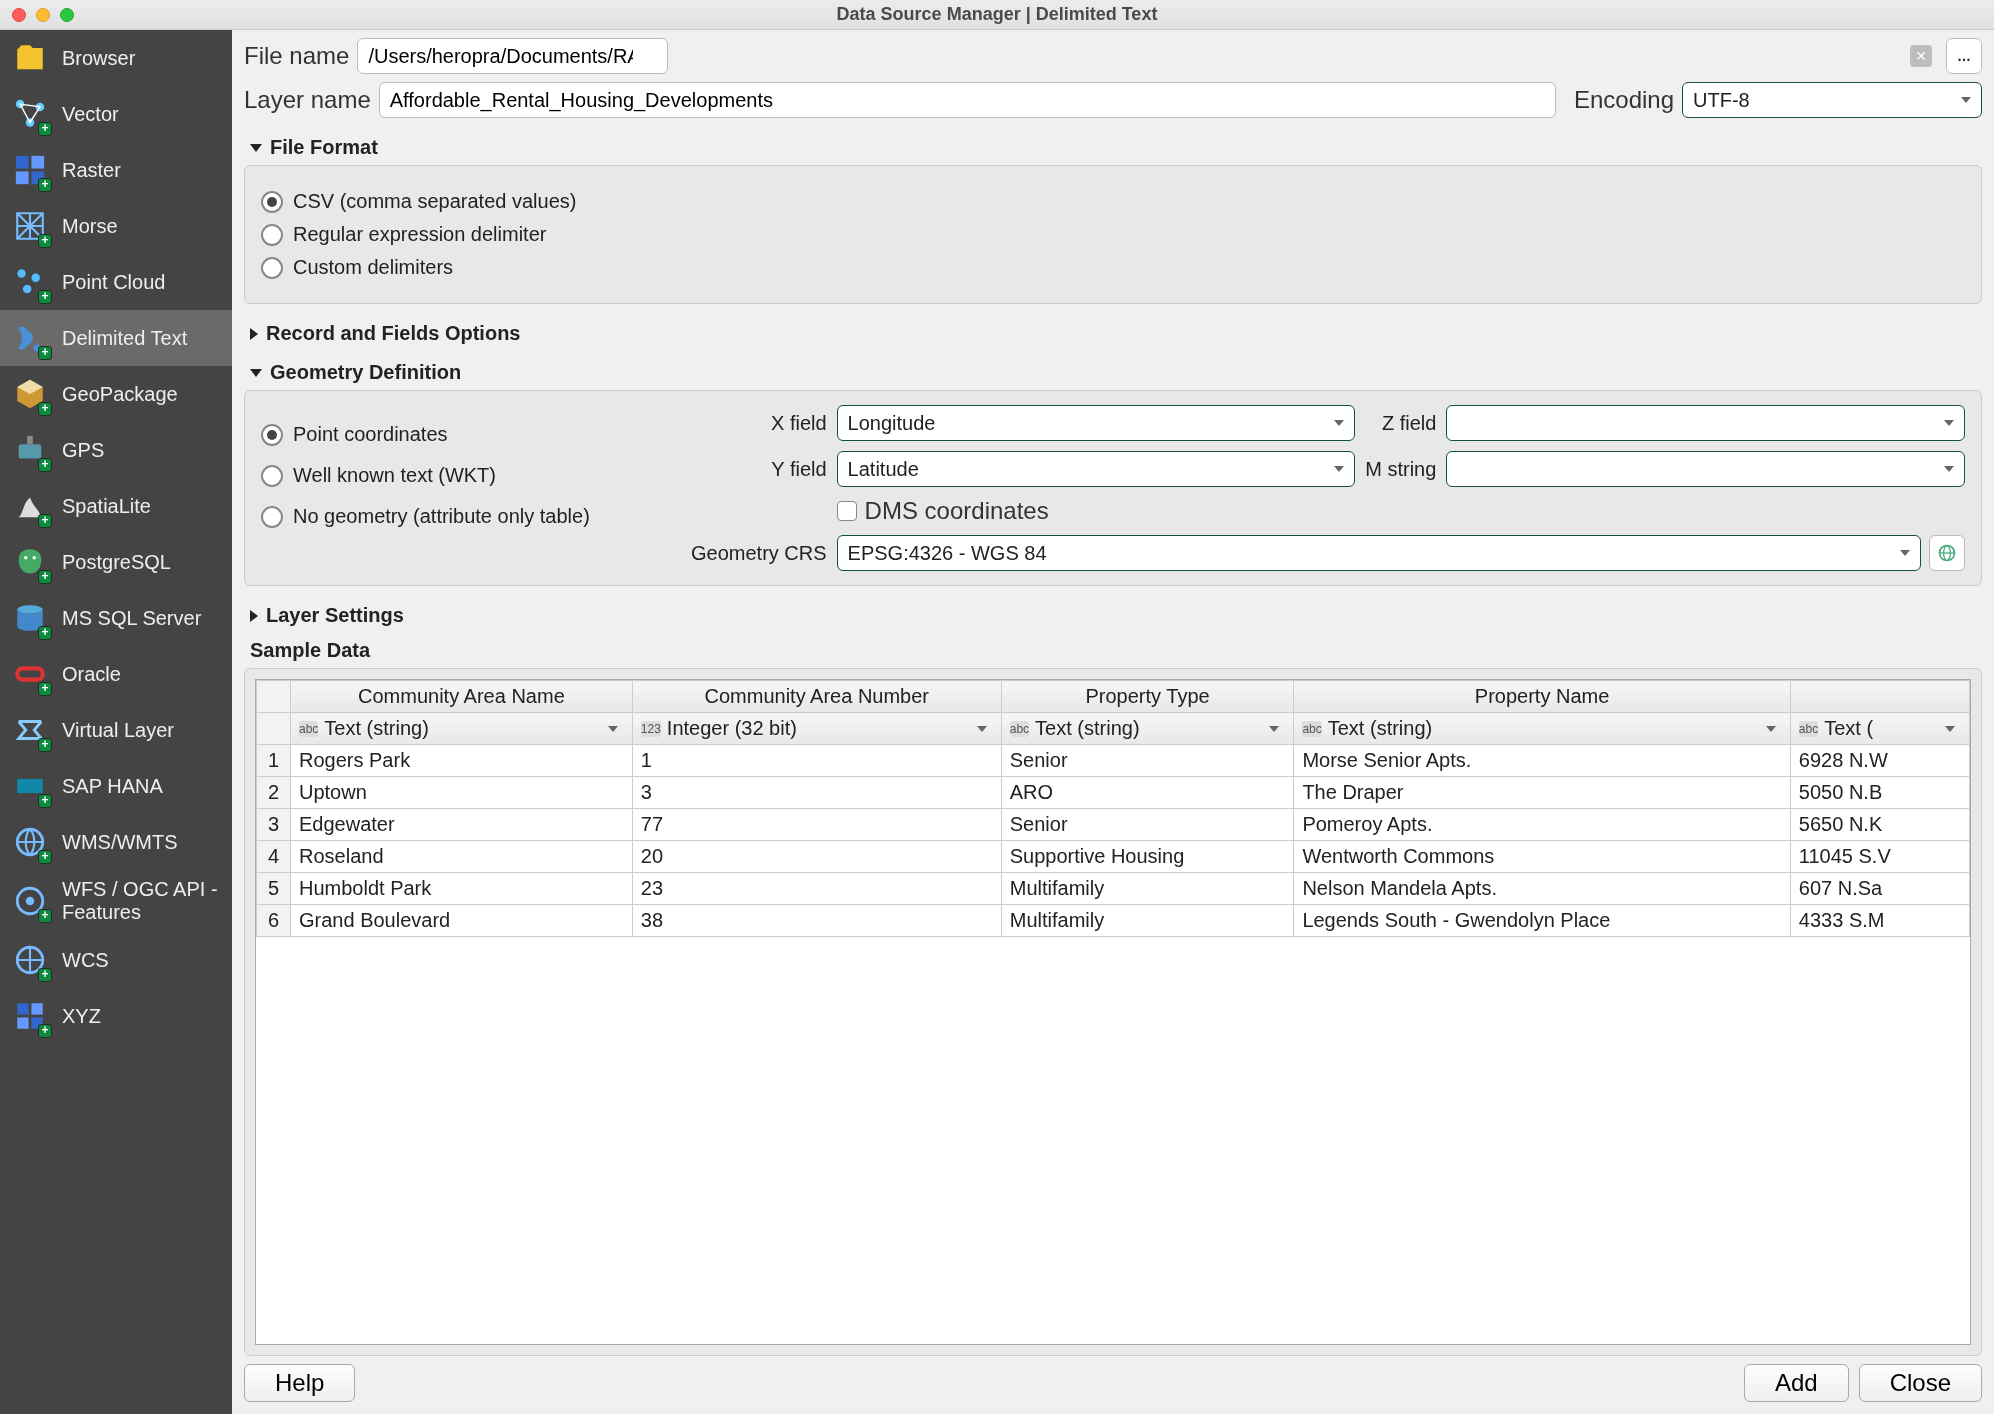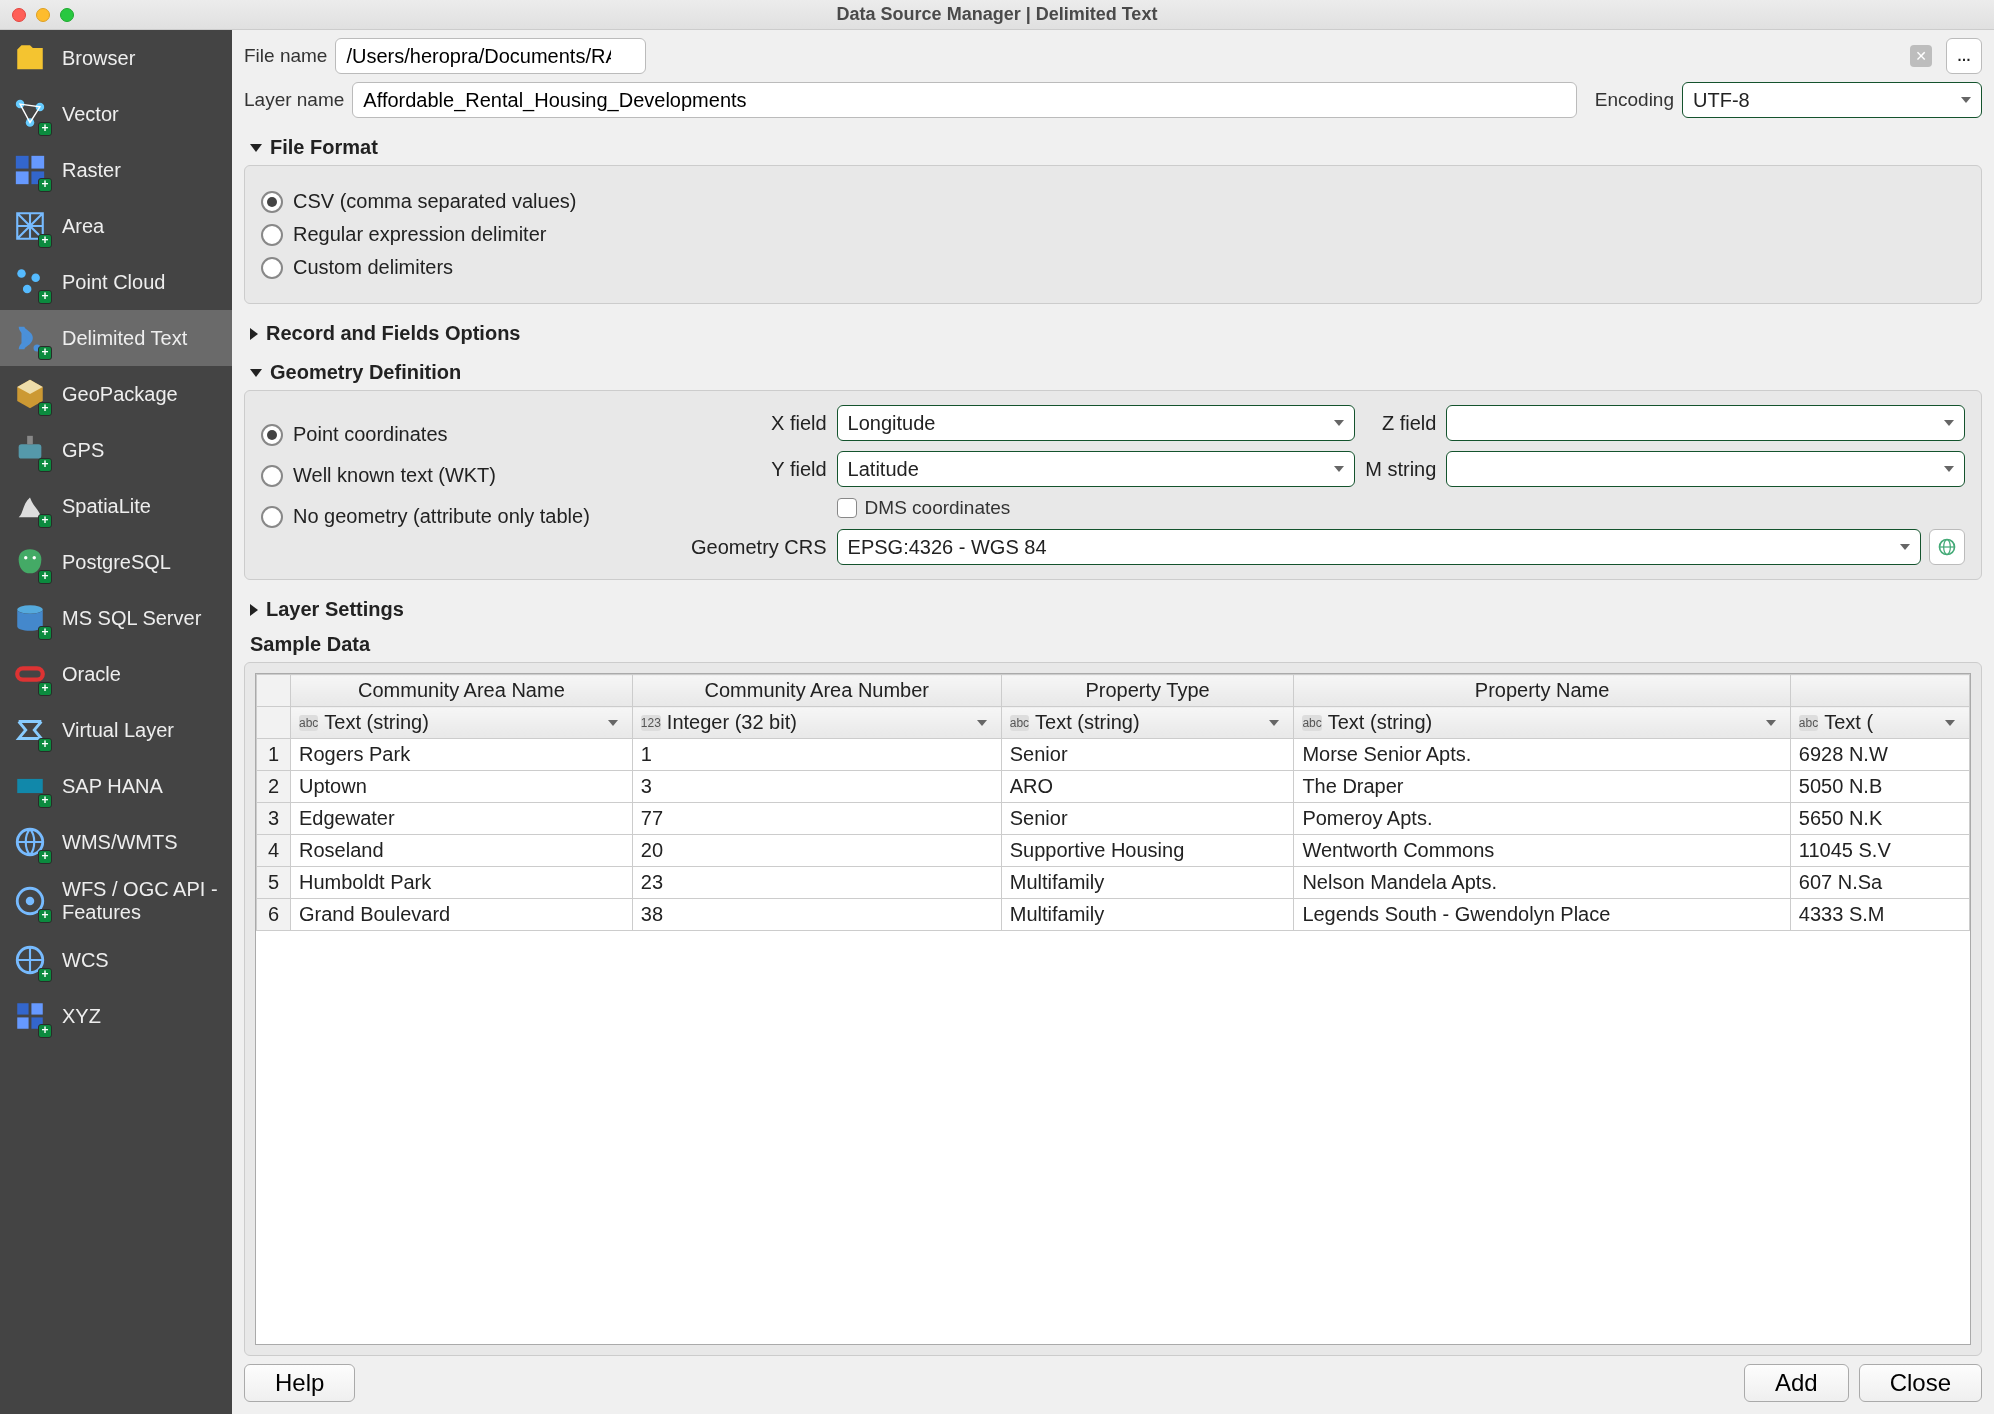--- a/index.html
+++ b/index.html
@@ -91,21 +91,21 @@
   }
   .main {
     flex: 1;
     background: #f0f0f0;
     display:flex;
     flex-direction:column;
     padding: 8px 12px;
     min-width: 0;
   }
   .row { display: flex; align-items: center; gap: 8px; margin-bottom: 8px;}
-  .lbl { font-size: 19px; color:#333; }
+  .lbl { font-size: 24px; color:#333; }
   .input-text {
     flex:1;
     height: 36px;
     background:#fff;
     border:1px solid #bbb;
     border-radius:6px;
     padding:0 10px;
     font-size:20px;
   }
   .input-text.clearable { padding-right:34px; position:relative;}
@@ -207,21 +207,21 @@
           </span>
           <span>Raster</span>
         </div>
         <div class="sidebar-item">
           <span class="sidebar-icon">
             <svg viewBox="0 0 24 24">
               <path fill="none" stroke="#7bf" stroke-width="1.5" d="M3 3h18v18H3zM3 3l18 18M21 3L3 21M12 3v18M3 12h18"></path>
             </svg>
             <span class="icon-plus">+</span>
           </span>
-          <span>Area</span>
+          <span>Morse</span>
         </div>
         <div class="sidebar-item">
           <span class="sidebar-icon">
             <svg viewBox="0 0 24 24">
               <circle cx="6" cy="6" r="3" fill="#5bf"></circle>
               <circle cx="16" cy="9" r="3" fill="#5bf"></circle>
               <circle cx="10" cy="17" r="3" fill="#5bf"></circle>
             </svg>
             <span class="icon-plus">+</span>
           </span>

